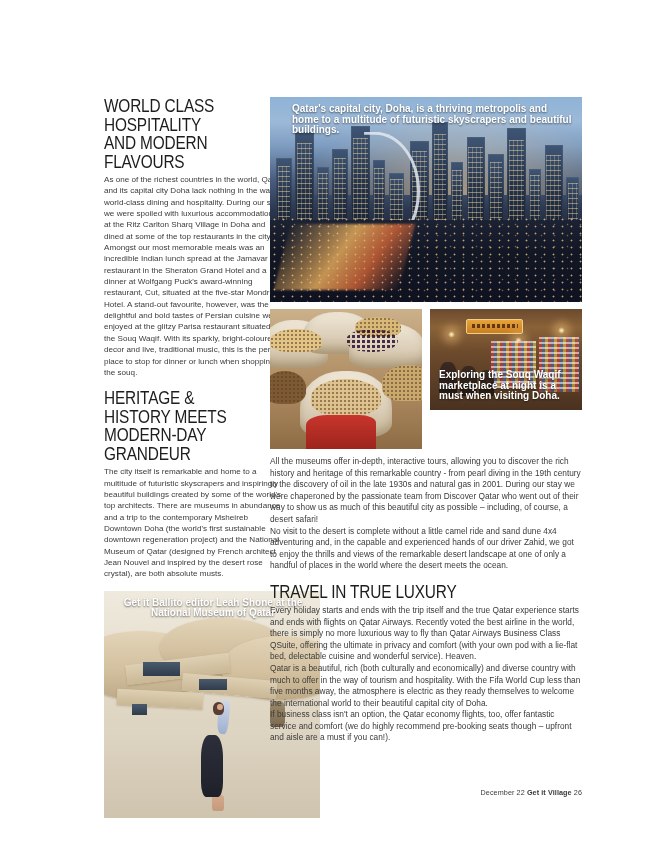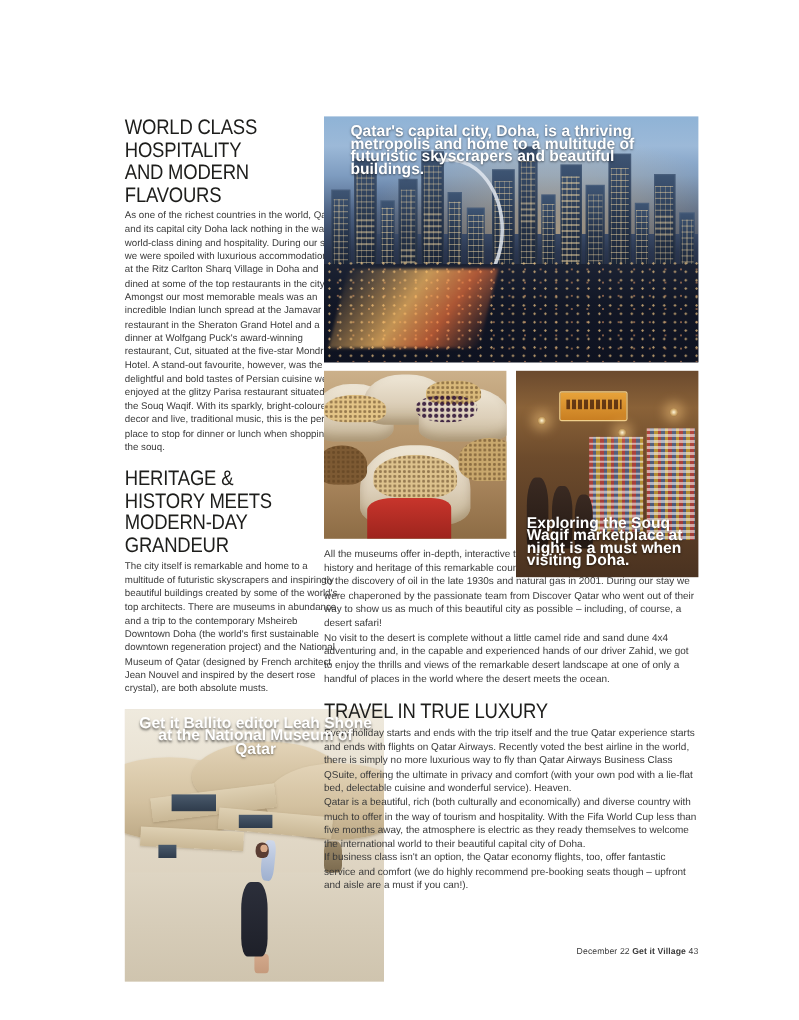--- a/index.html
+++ b/index.html
@@ -84,21 +84,21 @@
   
   .img {
     position: relative;
     overflow: hidden;
     background: #cfd6dd;
   }
   .caption {
     position: absolute;
     z-index: 4;
     color: #ffffff;
-    font-size: 13px;
+    font-size: 10px;
     line-height: 10.6px;
     font-weight: bold;
     text-shadow: 0 1px 2px rgba(0,0,0,.55);
     letter-spacing: 0.01px;
   }
 
   
   #hero {
     width: 312px;
     height: 205px;
@@ -177,21 +177,21 @@
   }
   #spice .redcloth {
     position:absolute; left: 24%; bottom: 0; width: 46%; height: 24%;
     background: linear-gradient(to bottom, #c8352c 0%, #9d241d 100%);
     border-radius: 30% 24% 0 0;
   }
 
   
   #souq {
     position:absolute; right:0; top:0;
-    width: 152px; height: 172px;
+    width: 152px; height: 101px;
     background: linear-gradient(to bottom, #6b4a2e 0%, #8a6238 18%, #6d4b2c 42%, #4a3220 100%);
   }
   #souq .ceiling {
     position:absolute; left:0; right:0; top:0; height:26%;
     background: linear-gradient(to bottom, #4b3320 0%, #7b5staff 0%, #7b5630 60%, #5d3f26 100%);
   }
   #souq .lamp {
     position:absolute; width:7px; height:7px; border-radius:50%;
     background: radial-gradient(circle, #fff6d8 0%, rgba(255,214,130,.55) 55%, rgba(255,200,110,0) 100%);
     box-shadow: 0 0 9px 5px rgba(255,206,130,.45);
@@ -416,16 +416,16 @@
     <p class="body">Every holiday starts and ends with the trip itself and the true Qatar experience starts and ends with flights on Qatar Airways. Recently voted the best airline in the world, there is simply no more luxurious way to fly than Qatar Airways Business Class QSuite, offering the ultimate in privacy and comfort (with your own pod with a lie-flat bed, delectable cuisine and wonderful service). Heaven.</p>
     <p class="body">Qatar is a beautiful, rich (both culturally and economically) and diverse country with much to offer in the way of tourism and hospitality. With the Fifa World Cup less than five months away, the atmosphere is electric as they ready themselves to welcome the international world to their beautiful capital city of Doha.</p>
     <p class="body">If business class isn't an option, the Qatar economy flights, too, offer fantastic service and comfort (we do highly recommend pre-booking seats though – upfront and aisle are a must if you can!).</p>
 
 
   </div>
 
   <div class="footer">
     <span>December 22</span>
     <span class="brand">Get it Village</span>
-    <span>43</span>
+    <span>26</span>
   </div>
 
 </div>
 
 </body></html>

